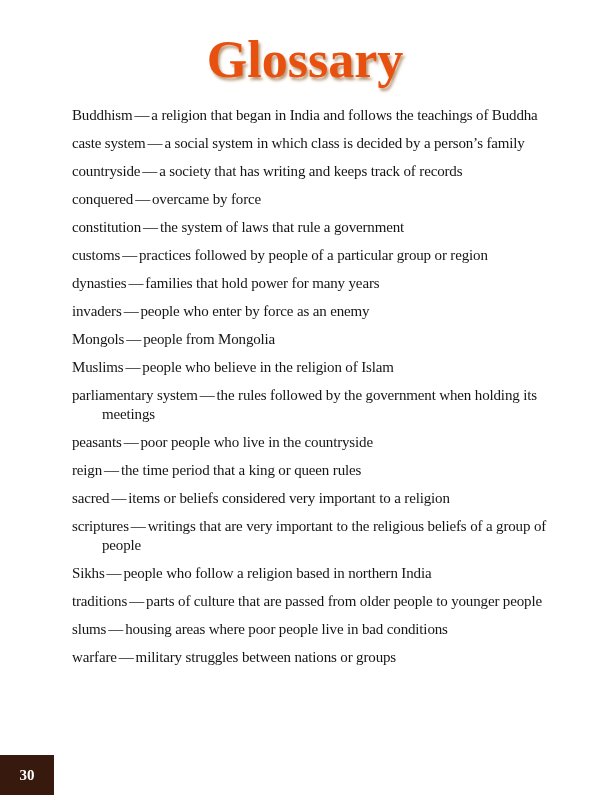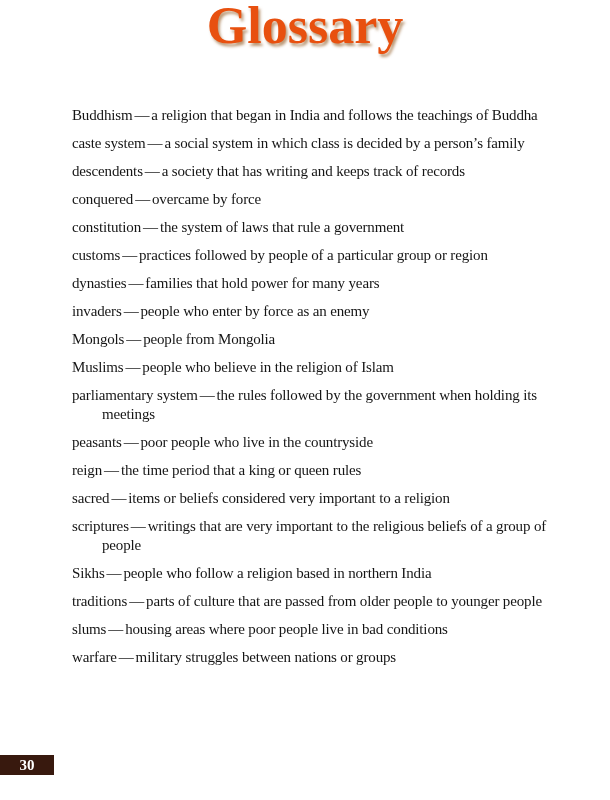--- a/index.html
+++ b/index.html
@@ -10,20 +10,21 @@
   .page {
     position: relative;
     width: 610px;
     height: 800px;
     background: #ffffff;
     overflow: hidden;
     font-family: "Liberation Serif", serif;
   }
   .title {
     margin: 0;
+    padding-top: 34px;
     text-align: center;
     font-family: "Liberation Serif", serif;
     font-weight: bold;
     font-size: 52px;
     line-height: 1;
     color: #E8500F;
     text-shadow: 2px 3px 3px rgba(175, 135, 95, 0.85);
   }
   .entries {
     position: absolute;
@@ -44,21 +45,21 @@
     font-weight: normal;
   }
   .entry .dash {
     padding: 0 2px;
   }
   .page-number-badge {
     position: absolute;
     left: 0;
     top: 755px;
     width: 54px;
-    height: 20px;
+    height: 40px;
     background: #38190E;
     color: #ffffff;
     display: flex;
     align-items: center;
     justify-content: center;
     font-family: "Liberation Serif", serif;
     font-weight: bold;
     font-size: 15px;
   }
 </style>
@@ -72,21 +73,21 @@
   <div class="entries" id="entries">
   <div class="entry">
     <span class="term">Buddhism</span><span class="dash">—</span><span class="def">a religion that began in India and follows the teachings of Buddha</span>
   </div>
 
   <div class="entry">
     <span class="term">caste system</span><span class="dash">—</span><span class="def">a social system in which class is decided by a person’s family</span>
   </div>
 
   <div class="entry">
-    <span class="term">descendents</span><span class="dash">—</span><span class="def">a society that has writing and keeps track of records</span>
+    <span class="term">countryside</span><span class="dash">—</span><span class="def">a society that has writing and keeps track of records</span>
   </div>
 
   <div class="entry">
     <span class="term">conquered</span><span class="dash">—</span><span class="def">overcame by force</span>
   </div>
 
   <div class="entry">
     <span class="term">constitution</span><span class="dash">—</span><span class="def">the system of laws that rule a government</span>
   </div>
 

